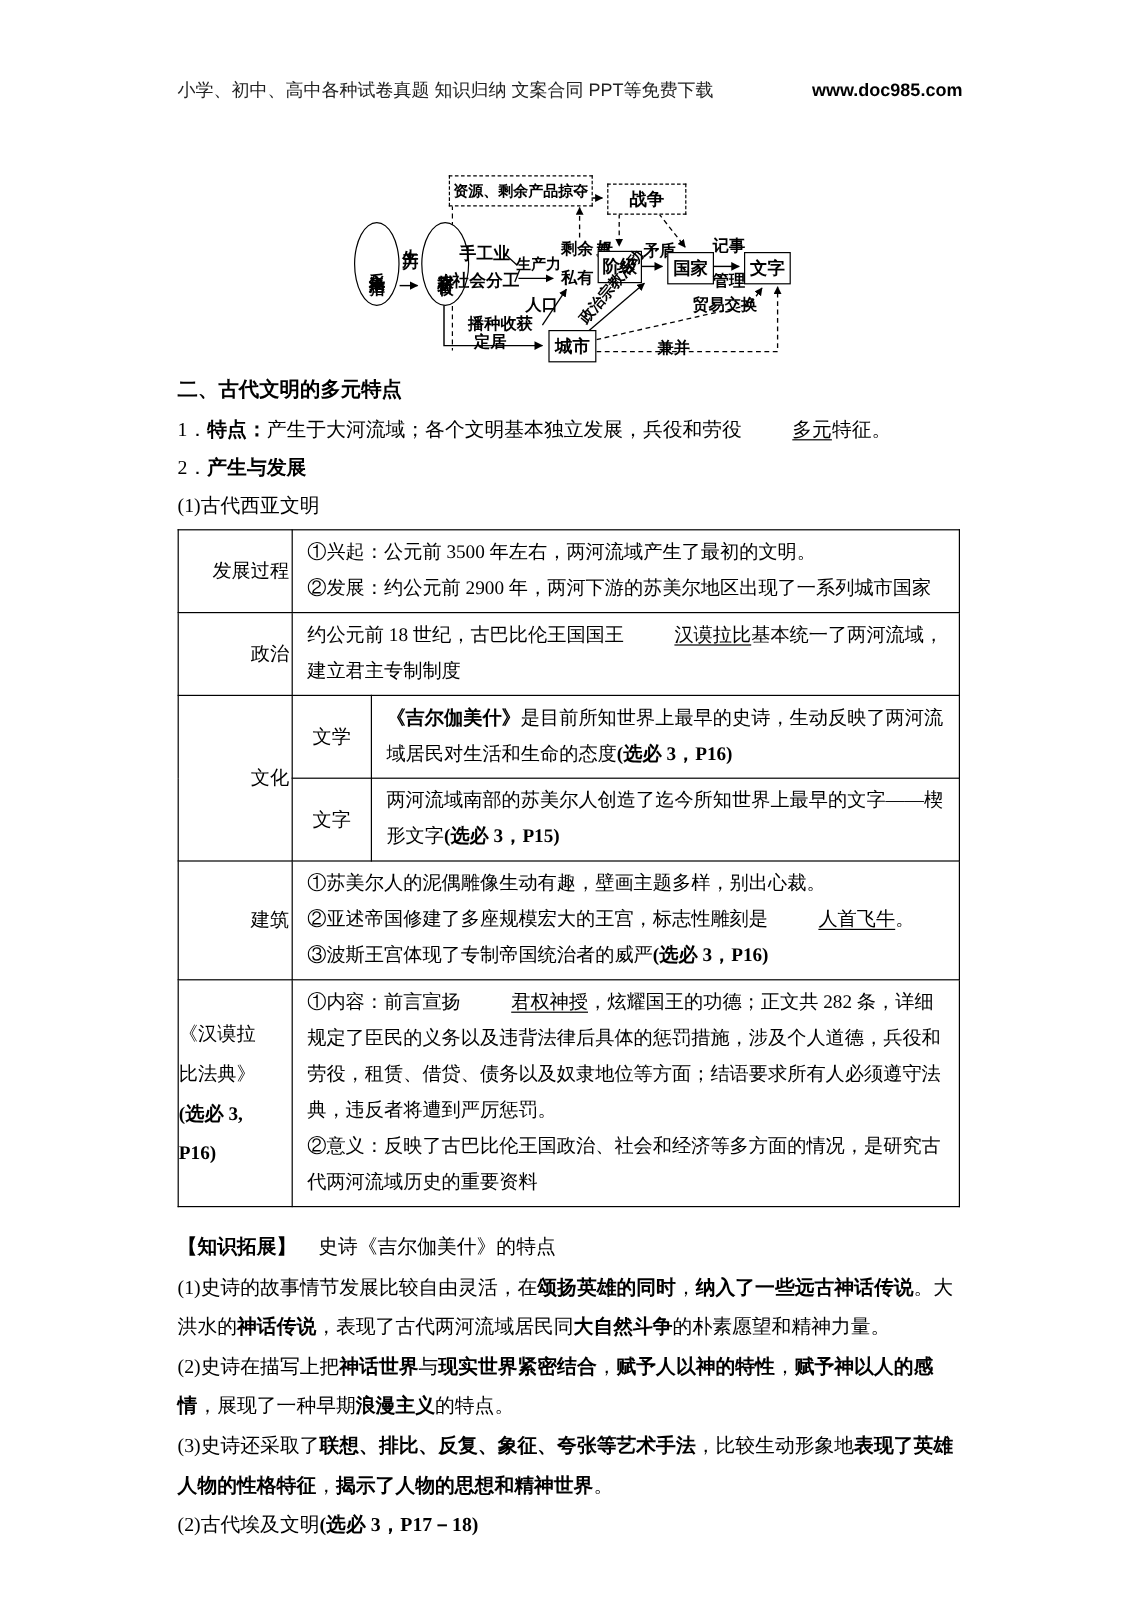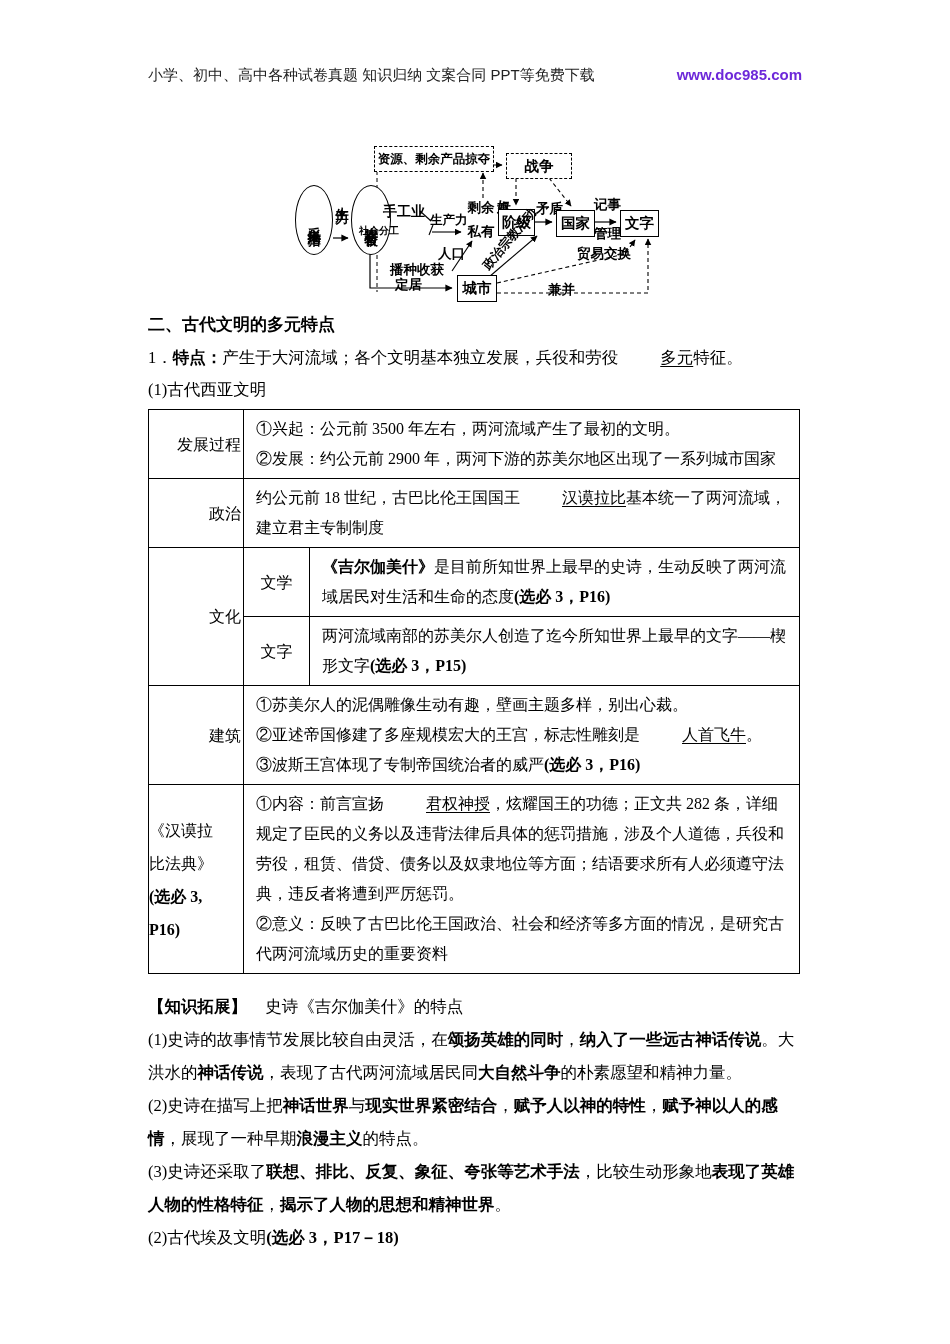--- a/index.html
+++ b/index.html
@@ -7,21 +7,21 @@
     position:relative; width:950px; height:1344px; background:#fff;
     font-family:"Liberation Serif", serif; color:#000; overflow:hidden;
   }
   
   .hdr {
     position:absolute; top:66px; left:148px; width:654px;
     display:flex; justify-content:space-between; align-items:baseline;
     font-size:15px; color:#222;
     font-family:"Liberation Sans", sans-serif;
   }
-  .hdr .url { font-weight:bold; color:#6d28d9; text-decoration:none; }
+  .hdr .url { font-weight:bold; color:#000000; text-decoration:none; }
   
   .diagram { position:absolute; top:140px; left:0; width:950px; height:185px;
     font-family:"Liberation Sans", sans-serif; font-weight:bold; }
   .diagram svg { position:absolute; left:0; top:0; }
   .oval { position:absolute; border:1.3px solid #000; border-radius:50%;
     display:flex; align-items:center; justify-content:center; background:#fff; }
   .vtext { writing-mode:vertical-rl; font-size:13.5px; letter-spacing:2px; line-height:1; }
   .dbox { position:absolute; border:1.3px solid #000; background:#fff;
     display:flex; align-items:center; justify-content:center; font-size:14.5px; }
   .dashedbox { border-style:dashed; }
@@ -98,21 +98,21 @@
       <span>资源、剩余产品掠夺</span>
     </div>
     <div class="dbox dashedbox" style="left:506px;top:13px;width:64px;height:24px">
       <span>战争</span>
     </div>
     <div class="dlbl" style="left:497px;top:39px">
       <span class="vtext" style="letter-spacing:1px">奴隶</span>
     </div>
 
     <div class="dlbl" style="left:383px;top:63px;font-size:14px">手工业</div>
-    <div class="dlbl" style="left:359px;top:85px;font-size:10px">社会分工</div>
+    <div class="dlbl" style="left:377px;top:85px;font-size:14px">社会分工</div>
     <div class="dlbl" style="left:430px;top:73px;font-size:12.5px">生产力</div>
 
     <div class="stack" style="left:465px;top:58px;width:32px">
       <div>剩余</div>
       <div style="margin-top:4px">私有</div>
     </div>
 
     <div class="dbox" style="left:498px;top:69px;width:35px;height:25px">
       <span>阶级</span>
     </div>
@@ -133,20 +133,21 @@
       <span>城市</span>
     </div>
     <div class="dlbl rot" style="left:491px;top:118px">政治宗教活动</div>
     <div class="dlbl" style="left:577px;top:106px">贸易交换</div>
     <div class="dlbl" style="left:548px;top:142px">兼并</div>
   </div>
 
   <div class="content">
     <div class="h2">二、古代文明的多元特点</div>
     <p><span>1．</span><span class="seg-b">特点：</span><span>产生于大河流域；各个文明基本独立发展，兵役和劳役</span><span class="seg-u">多元</span><span>特征。</span></p>
+    <p><span>2．</span><span class="seg-b">产生与发展</span></p>
     <p><span>(1)古代西亚文明</span></p>
 
     <table class="tbl">
       <colgroup>
           <col style="width:95px">
           <col style="width:66px">
           <col>
         </colgroup>
       <tbody>
         <tr>

